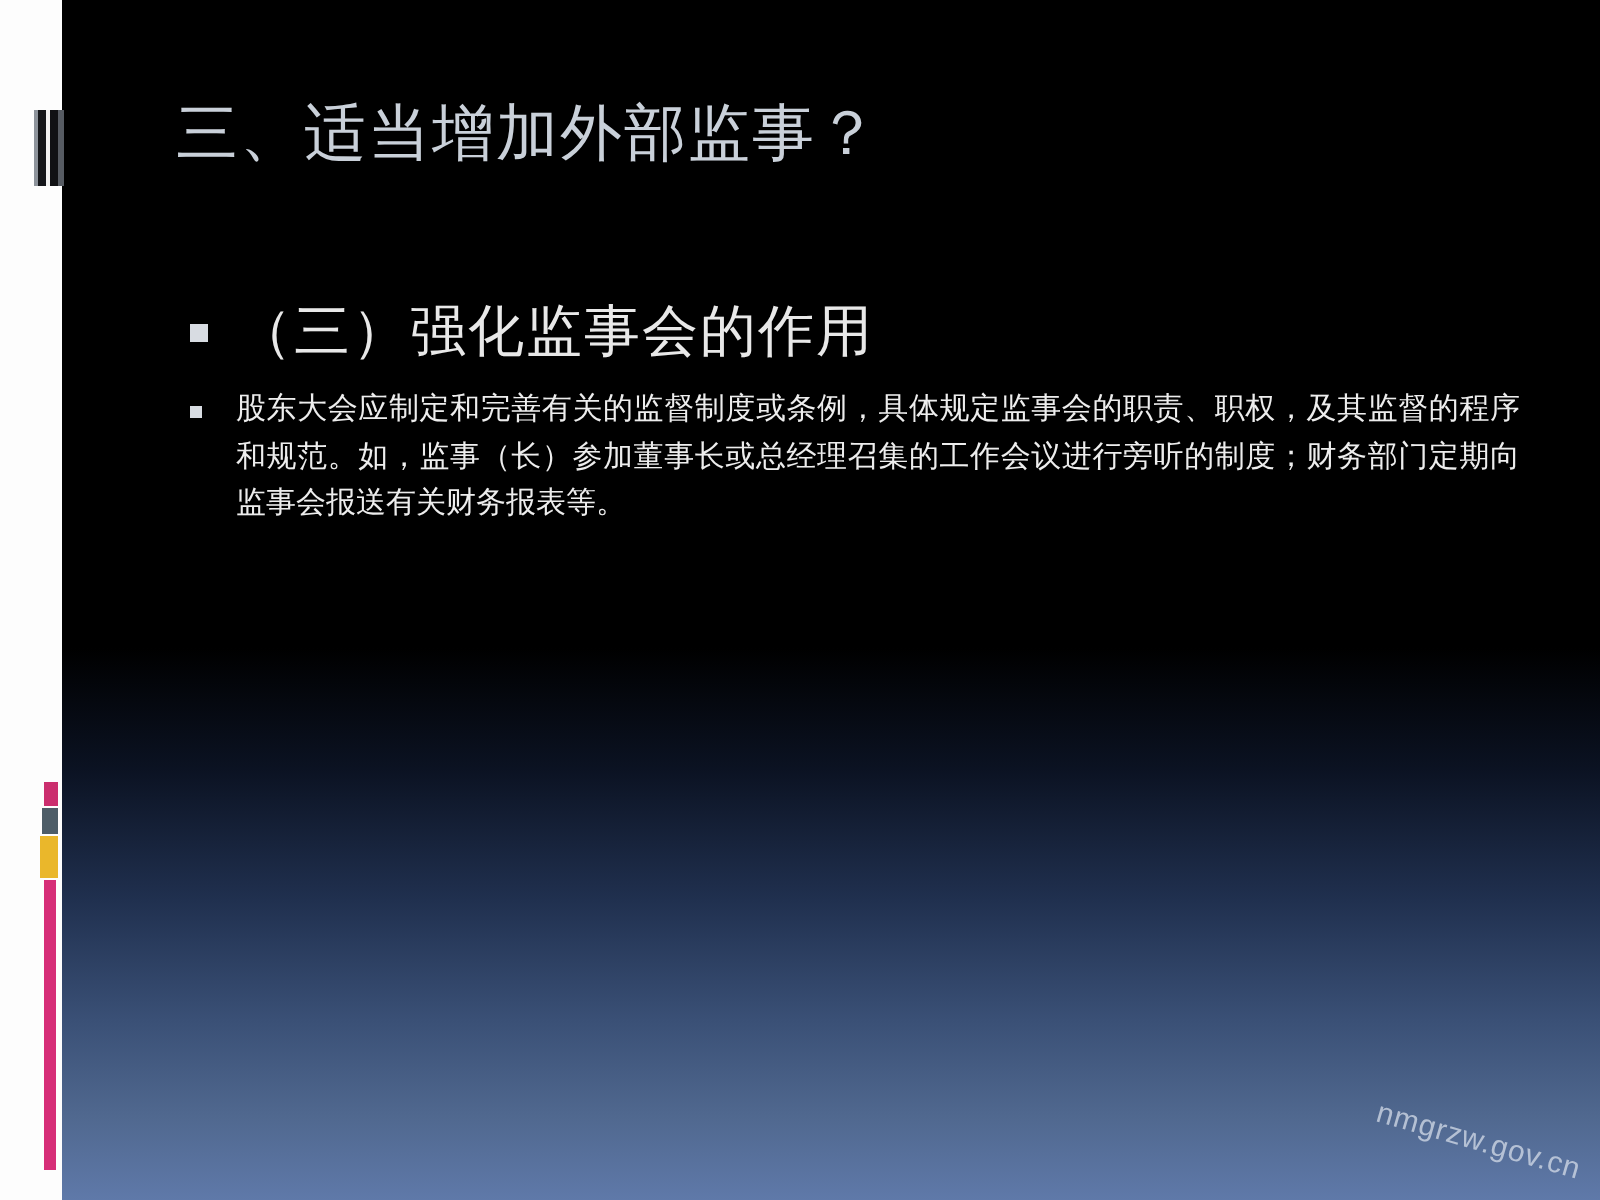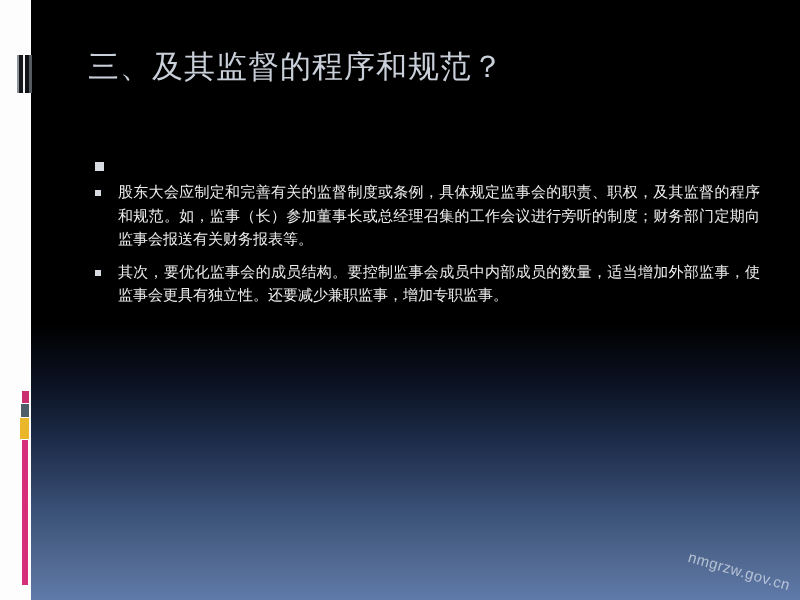--- a/index.html
+++ b/index.html
@@ -53,36 +53,33 @@
     position:absolute;left:660px;top:548px;width:130px;
     transform:rotate(16deg);transform-origin:left top;
     font-family:"Liberation Sans","DejaVu Sans",sans-serif;
     font-size:15px;color:rgba(205,214,228,0.8);letter-spacing:0.5px;
   }
 </style>
 </head>
 <body>
 
 <div class="slide">
-  <div class="title">三、及其监督的程序和规范？</div>
+  <div class="title">三、适当增加外部监事？</div>
 
   <div class="content">
     <div class="item l1">
       <span class="bullet b1"></span>
+      <div class="heading-text">（三）强化监事会的作用</div>
     </div>
 
     <div class="item l2">
       <span class="bullet b2"></span>
       <div class="ptext">股东大会应制定和完善有关的监督制度或条例，具体规定监事会的职责、职权，及其监督的程序和规范。如，监事（长）参加董事长或总经理召集的工作会议进行旁听的制度；财务部门定期向监事会报送有关财务报表等。</div>
     </div>
 
-    <div class="item l2">
-      <span class="bullet b2"></span>
-      <div class="ptext">其次，要优化监事会的成员结构。要控制监事会成员中内部成员的数量，适当增加外部监事，使监事会更具有独立性。还要减少兼职监事，增加专职监事。</div>
-    </div>
 
   </div>
 
   <div class="watermark">nmgrzw.gov.cn</div>
 </div>
 
 <div class="stripe-marker"></div>
 <div class="chip chip-pink"></div>
 <div class="chip chip-gray"></div>
 <div class="chip chip-yellow"></div>

